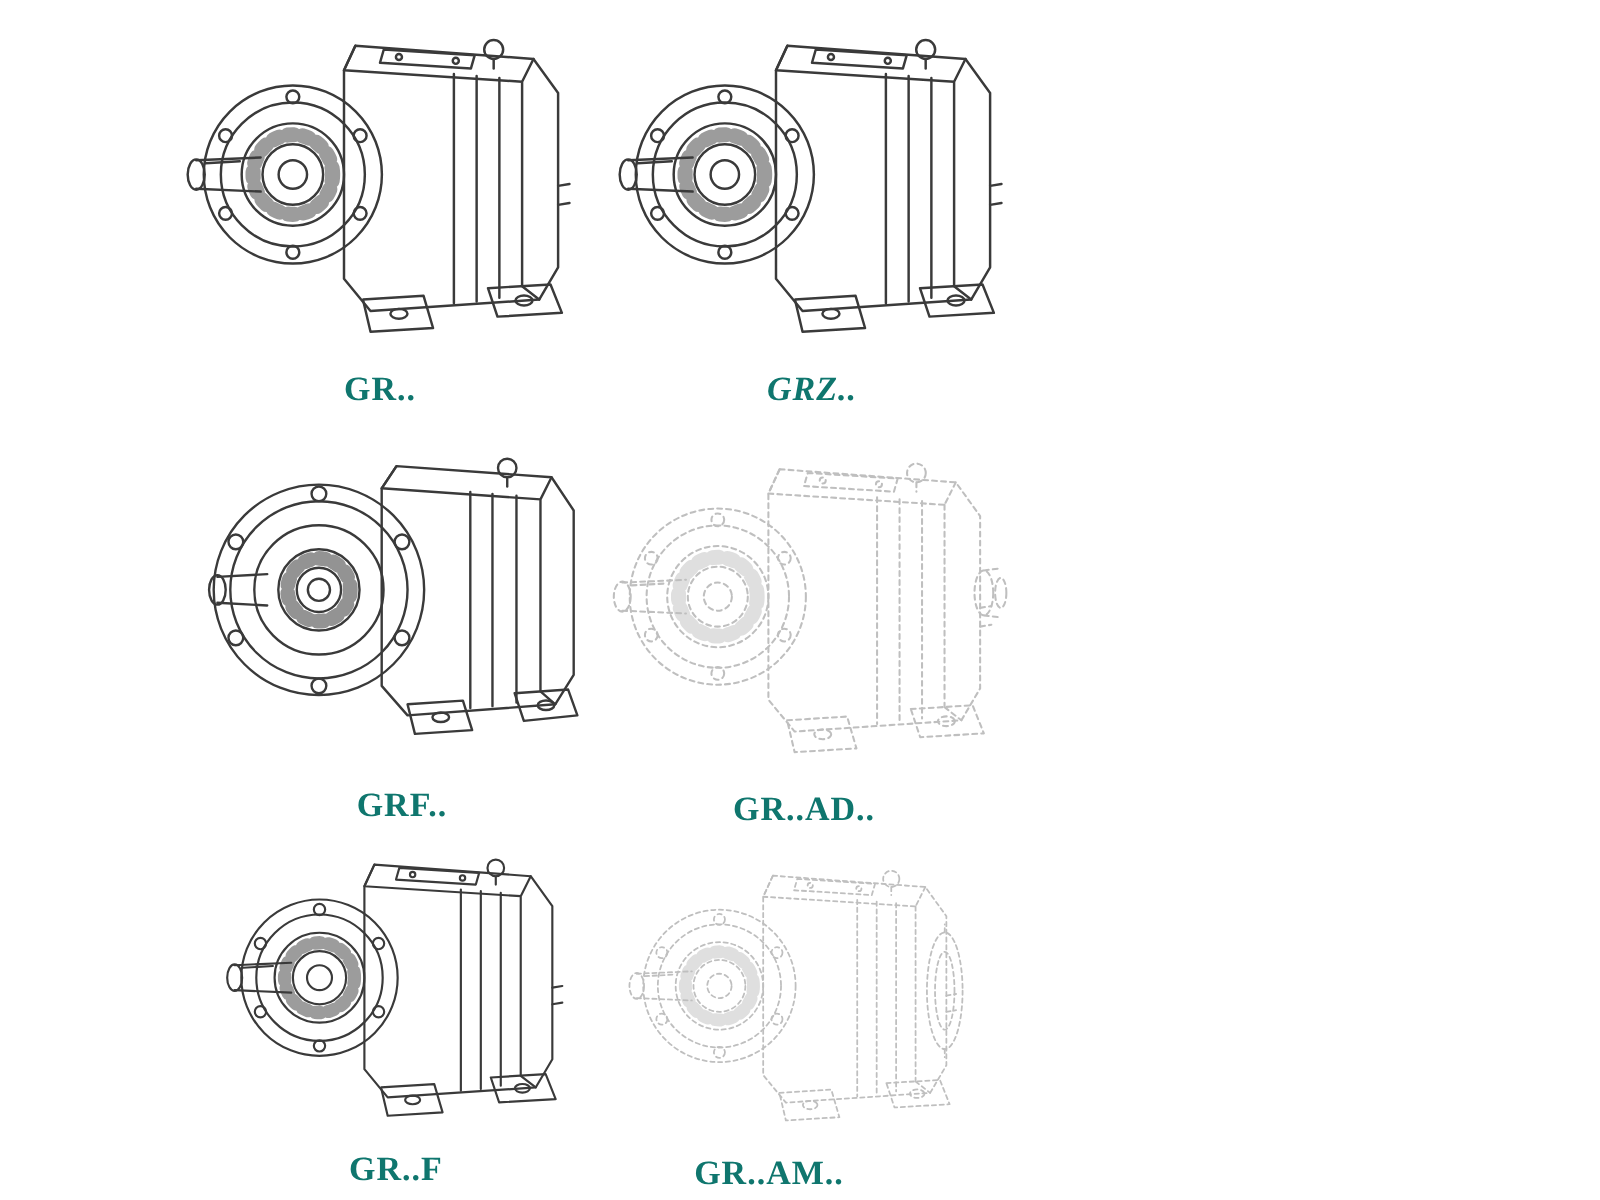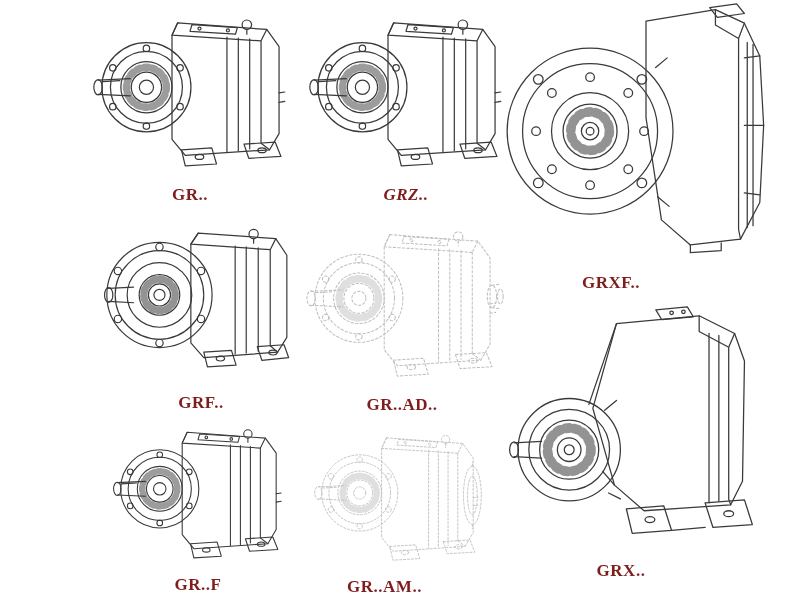--- a/index.html
+++ b/index.html
@@ -10,21 +10,21 @@
   }
   .canvas { position:relative; width:800px; height:600px; background:#ffffff; }
   .fig { position:absolute; display:flex; flex-direction:column; align-items:center; }
   .fig svg { display:block; }
   .lineart {
     fill:none; stroke:#3a3a3a; stroke-width:1.3;
     stroke-linejoin:round; stroke-linecap:round;
   }
   .ghostart { stroke:#bfbfbf; stroke-width:1.1; stroke-dasharray:2.6 2.2; }
   .lbl {
-    font-weight:700; font-size:17px; color:#7f1d1d;
+    font-weight:700; font-size:17px; color:#0f766e;
     letter-spacing:.5px; padding-top:3px; white-space:nowrap;
   }
   .defs { position:absolute; width:0; height:0; overflow:hidden; }
   .shift-70 { margin-right:70px; }
   .shift-50 { margin-right:50px; }
   .shift-25 { margin-right:25px; }
 </style>
 </head>
 <body>
 
@@ -153,26 +153,20 @@
     <figcaption class="lbl">GR..</figcaption>
   </figure>
 
   <figure class="fig" style="left:300px; top:2px; width:212px;font-style:italic;">
     <svg viewBox="0 0 220 190" style="height:180px; width:100%;" class="lineart">
       <use href="#sym-foot"></use>
     </svg>
     <figcaption class="lbl">GRZ..</figcaption>
   </figure>
 
-  <figure class="fig" style="left:497px; top:0px; width:298px;">
-    <svg viewBox="0 0 300 280" style="height:270px; width:100%;" class="lineart">
-      <use href="#sym-grxf"></use>
-    </svg>
-    <figcaption class="lbl shift-70">GRXF..</figcaption>
-  </figure>
 
   <figure class="fig" style="left:296px; top:214px; width:212px;">
     <svg viewBox="0 0 220 190" style="height:178px; width:100%;" class="lineart ghostart">
       <use href="#sym-foot"></use>
       <ellipse cx="206" cy="88" rx="5" ry="12"></ellipse>
       <path d="M206 76 L214 75 M206 100 L214 101"></path>
       <ellipse cx="215" cy="88" rx="3" ry="8"></ellipse>
     </svg>
     <figcaption class="lbl">GR..AD..</figcaption>
   </figure>
@@ -194,20 +188,14 @@
   <figure class="fig" style="left:294px; top:420px; width:206px;">
     <svg viewBox="0 0 220 190" style="height:154px; width:100%;" class="lineart ghostart">
       <use href="#sym-foot"></use>
       <ellipse cx="203" cy="93" rx="11" ry="36"></ellipse>
       <ellipse cx="203" cy="93" rx="6" ry="24"></ellipse>
       <path d="M203 57 L203 52 M203 129 L203 134"></path>
     </svg>
     <figcaption class="lbl shift-25">GR..AM..</figcaption>
   </figure>
 
-  <figure class="fig" style="left:498px; top:302px; width:296px;">
-    <svg viewBox="0 0 300 260" style="height:256px; width:100%;" class="lineart">
-      <use href="#sym-grx"></use>
-    </svg>
-    <figcaption class="lbl shift-50">GRX..</figcaption>
-  </figure>
 
 </div>
 
 </body></html>

